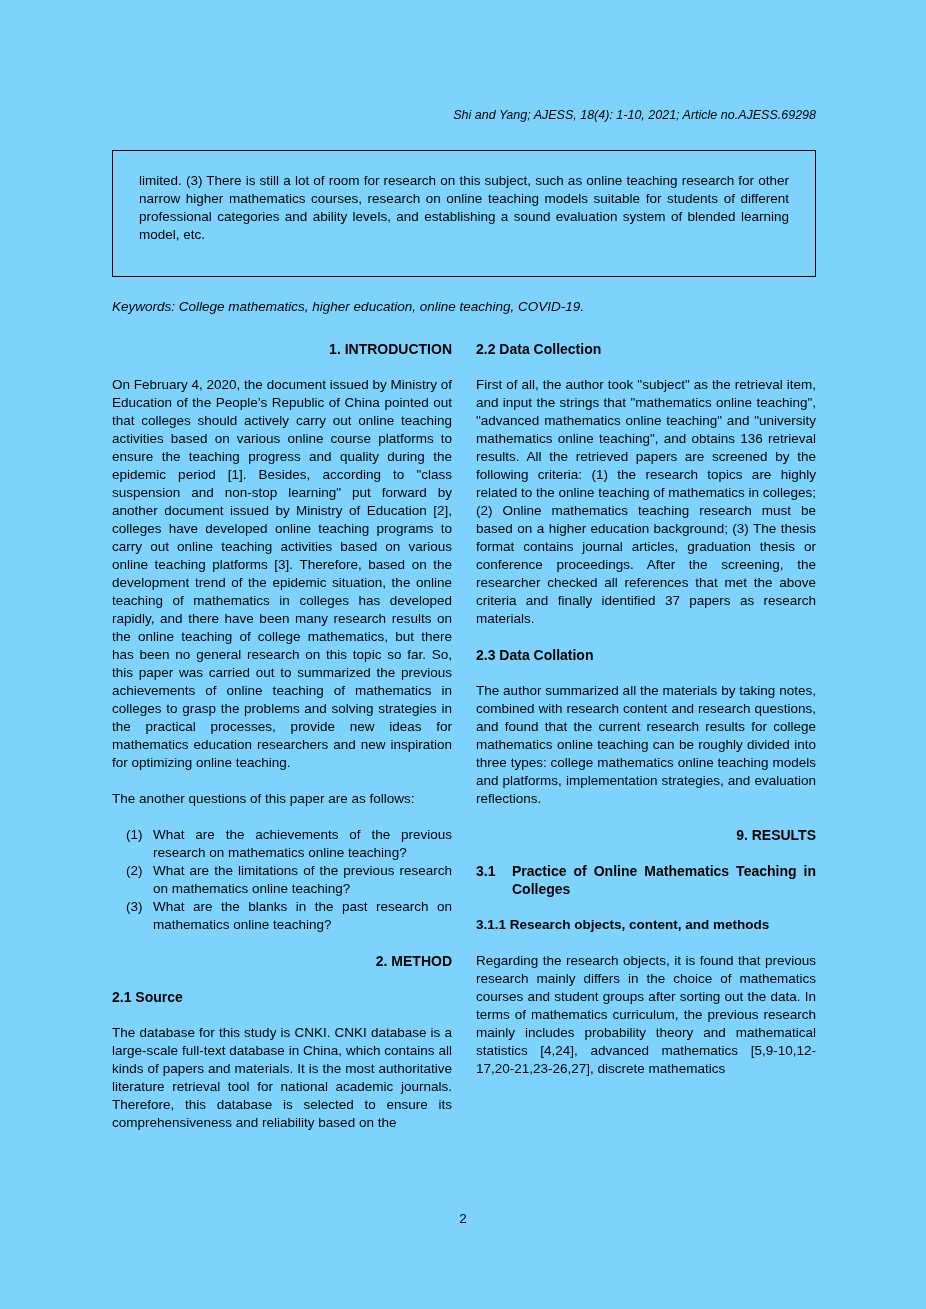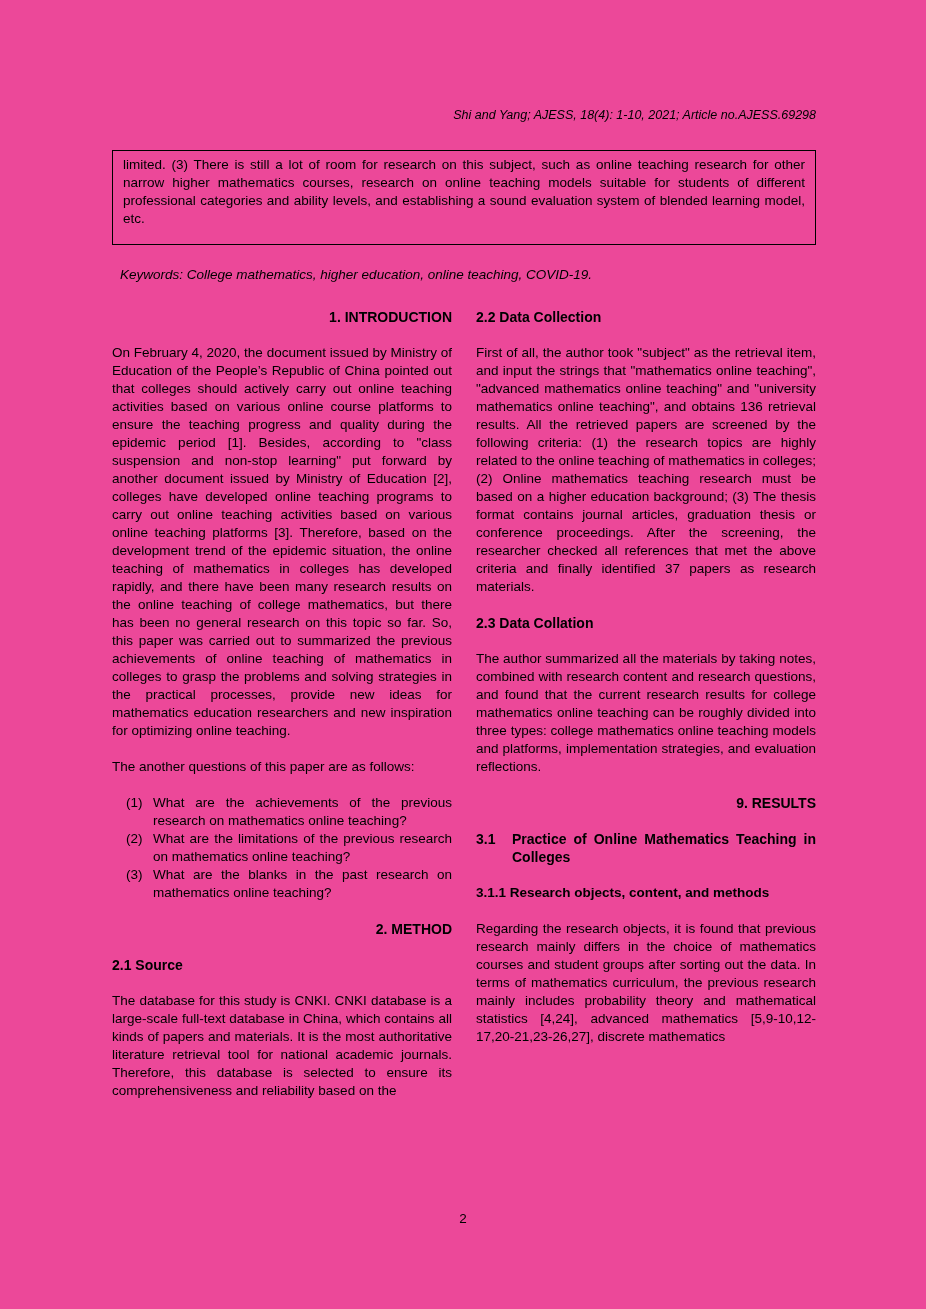--- a/index.html
+++ b/index.html
@@ -6,46 +6,46 @@
     margin: 0;
     padding: 0;
     background: #ffffff;
   }
   .page {
     position: relative;
     width: 926px;
     height: 1309px;
     box-sizing: border-box;
     margin: 0 auto;
-    background: #ec4899;
+    background: #7dd3fc;
     color: #000000;
     font-family: "Liberation Sans", "DejaVu Sans", sans-serif;
     font-size: 13.5px;
     line-height: 18px;
     padding: 106px 110px 0 112px;
     overflow: hidden;
   }
   .running-head {
     text-align: right;
     font-style: italic;
     font-size: 12.5px;
     margin: 0 0 26px 0;
   }
   .abstract-box {
     border: 1px solid #000000;
     padding: 5px 10px 16px 10px;
     margin: 0 0 21px 0;
   }
   .abstract-box p {
-    margin: 0;
+    margin: 16px;
     text-align: justify;
   }
   .keywords {
     font-style: italic;
-    margin: 0 0 22px 8px;
+    margin: 0 0 22px 0;
   }
   .columns {
     display: flex;
     gap: 24px;
   }
   .col {
     flex: 1 1 0;
     min-width: 0;
   }
   .h1 {

